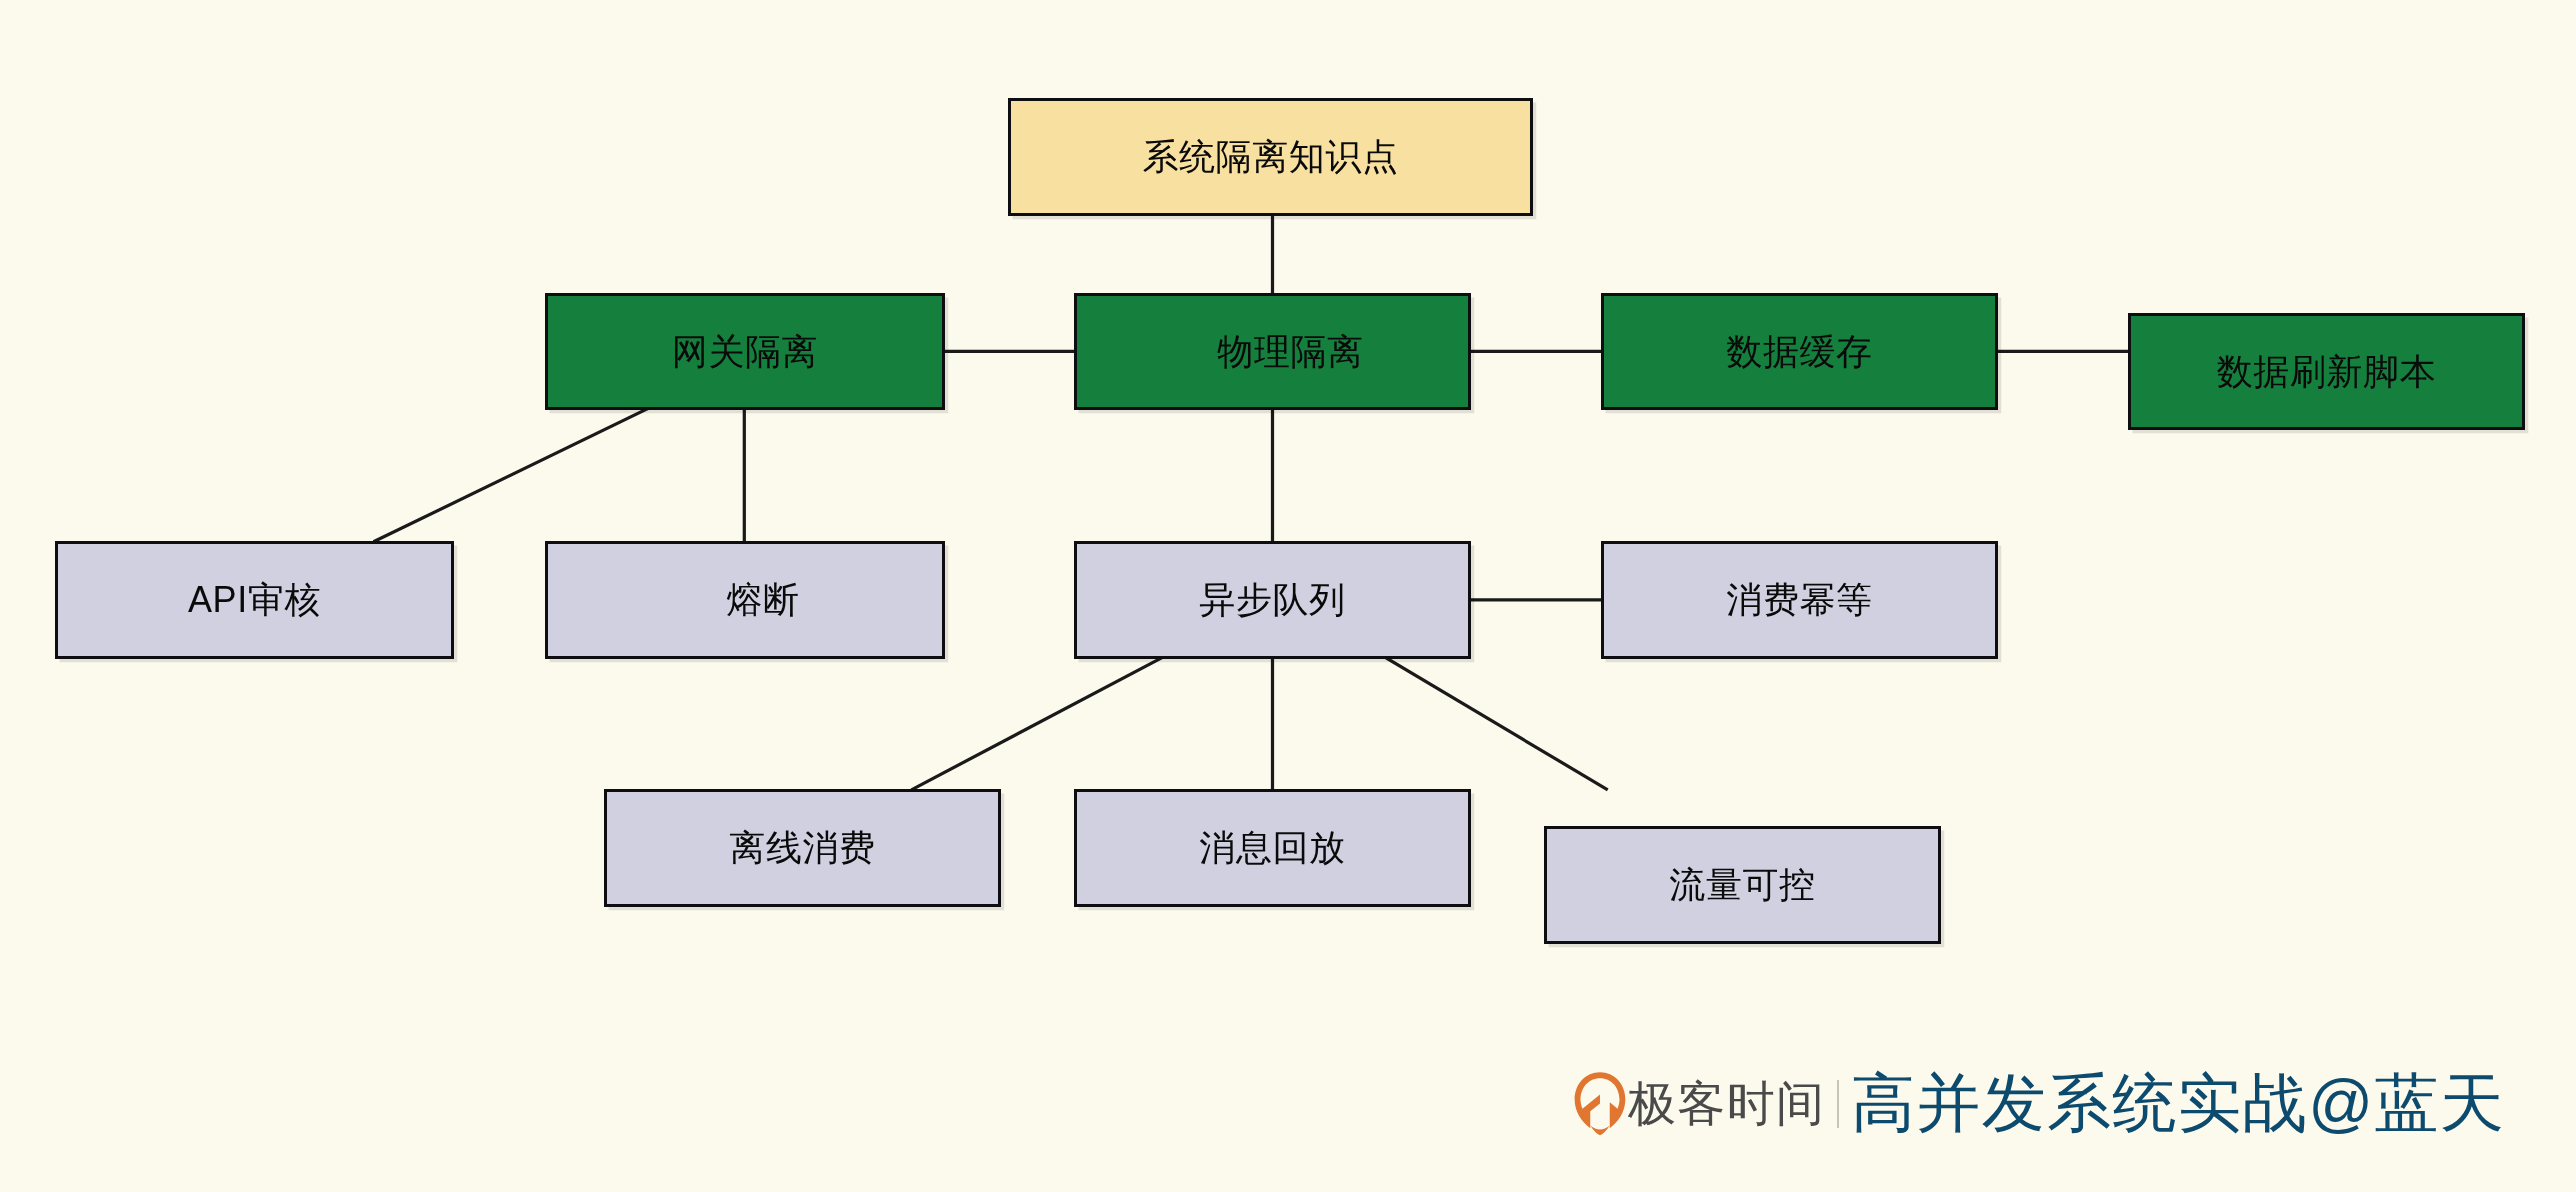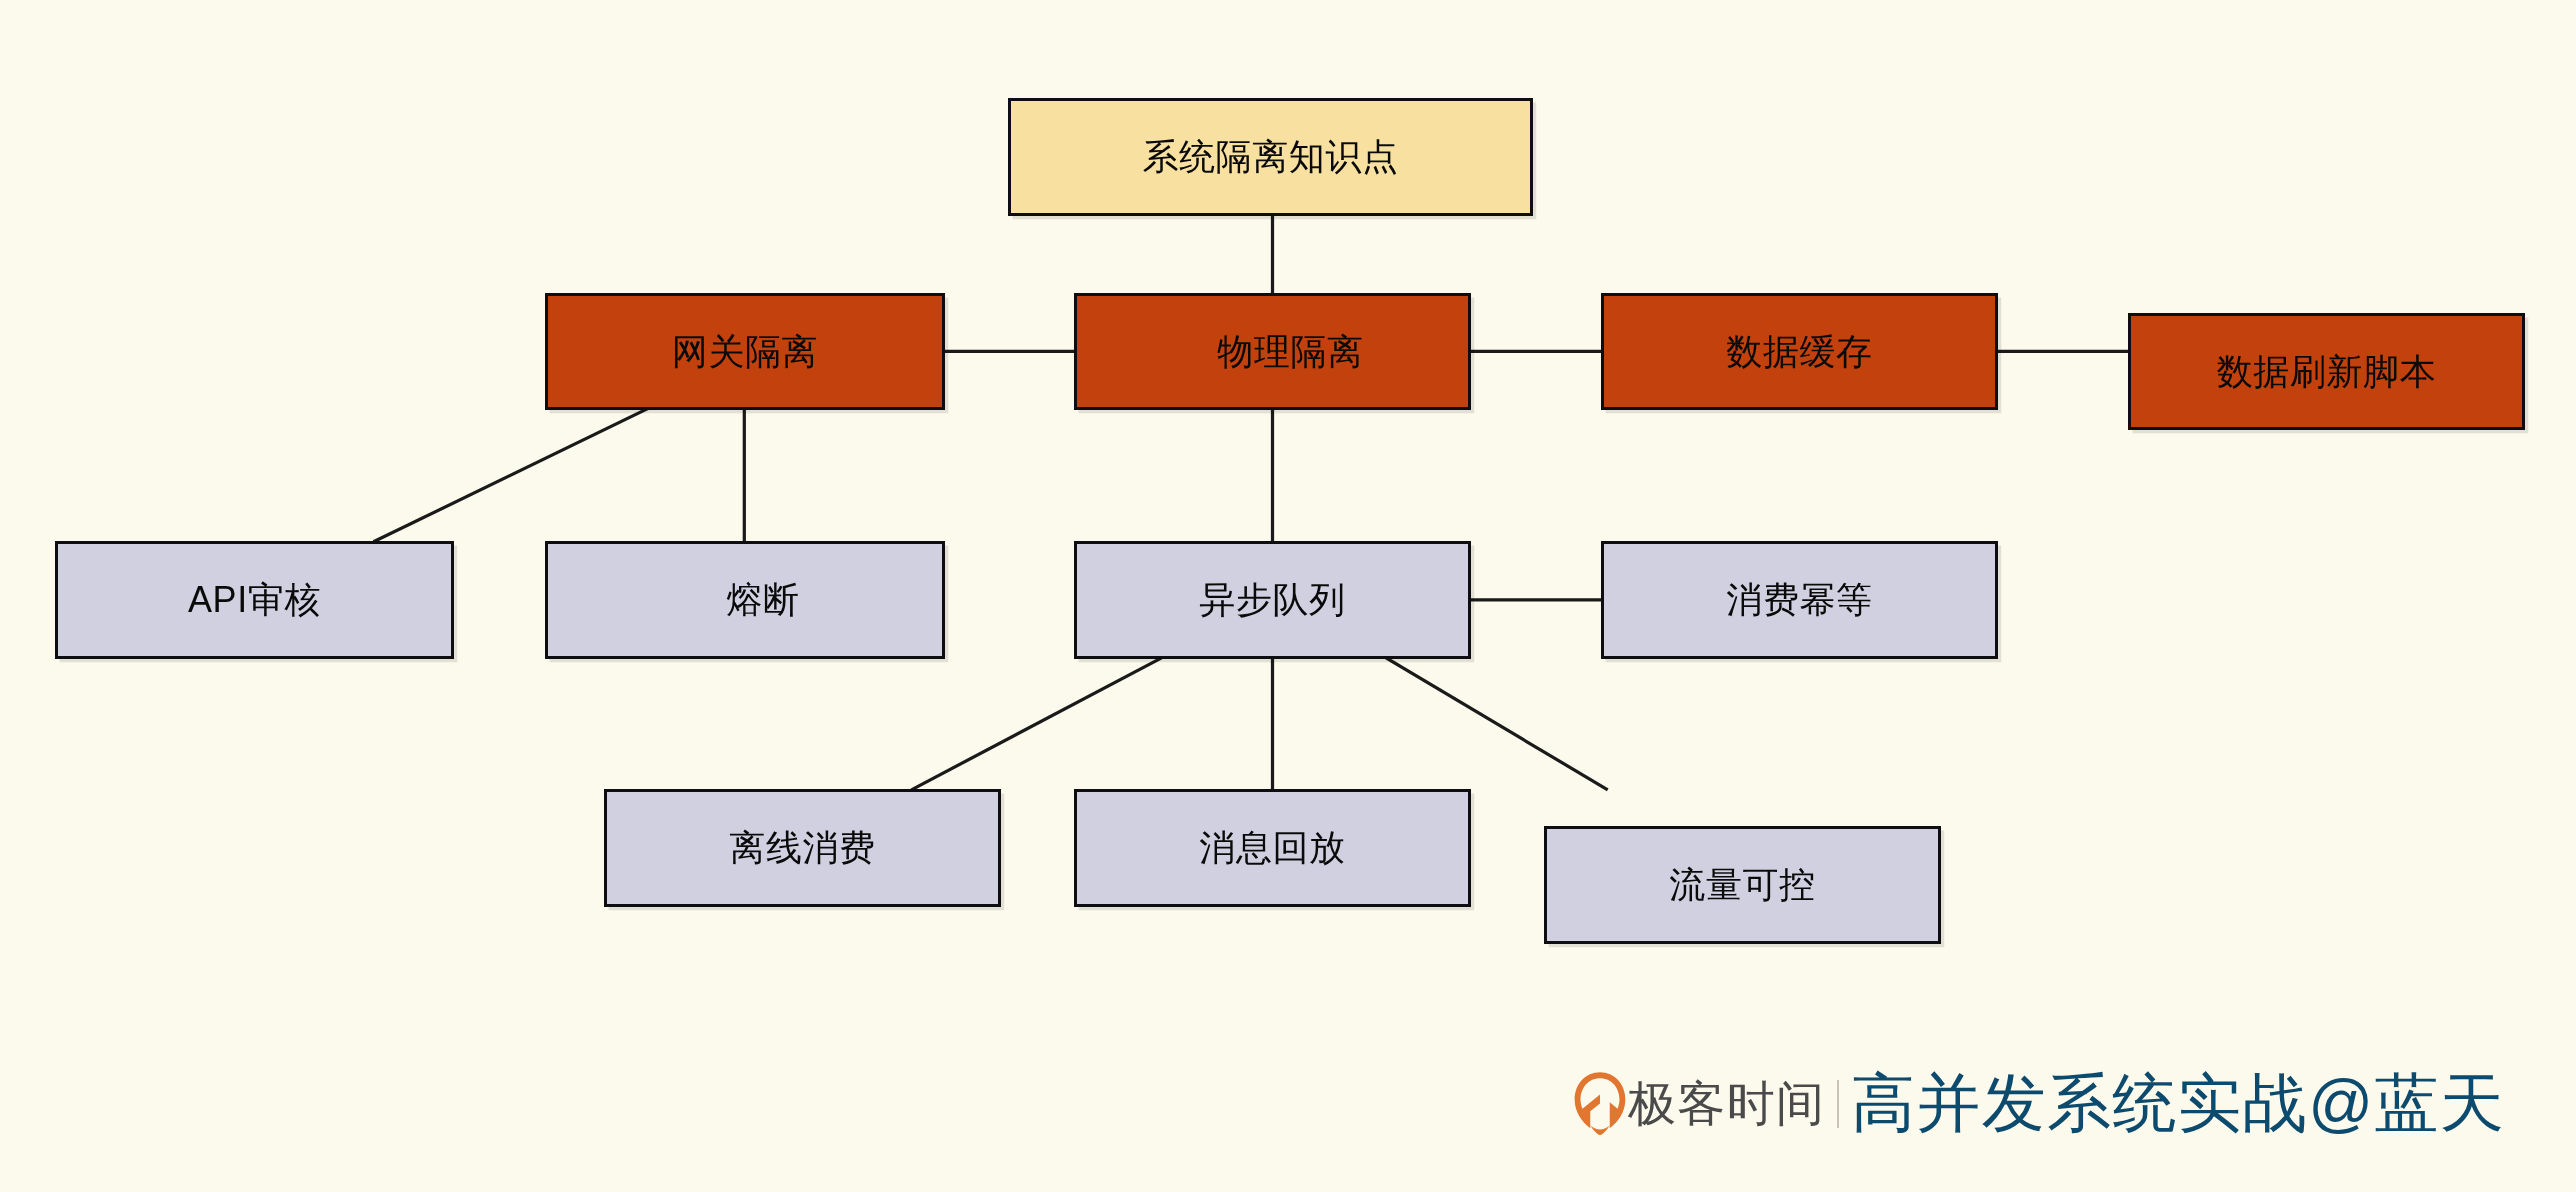--- a/index.html
+++ b/index.html
@@ -35,21 +35,21 @@
     box-shadow: 3.9px 3.9px 0 -0.6px rgba(0,0,0,0.10);
   }
   .node-label {
     font-size: 36px;
     color: #0A0A0A;
     letter-spacing: 0.6px;
     white-space: nowrap;
     line-height: 1;
   }
   .node.root   { background: #F7E0A0; }
-  .node.blue   { background: #c2410c; }
+  .node.blue   { background: #15803d; }
   .node.gray   { background: #D1D0E1; }
 
   
   #footer {
     position: absolute;
     right: 71px;
     bottom: 45px;
     display: flex;
     align-items: center;
     z-index: 6;

